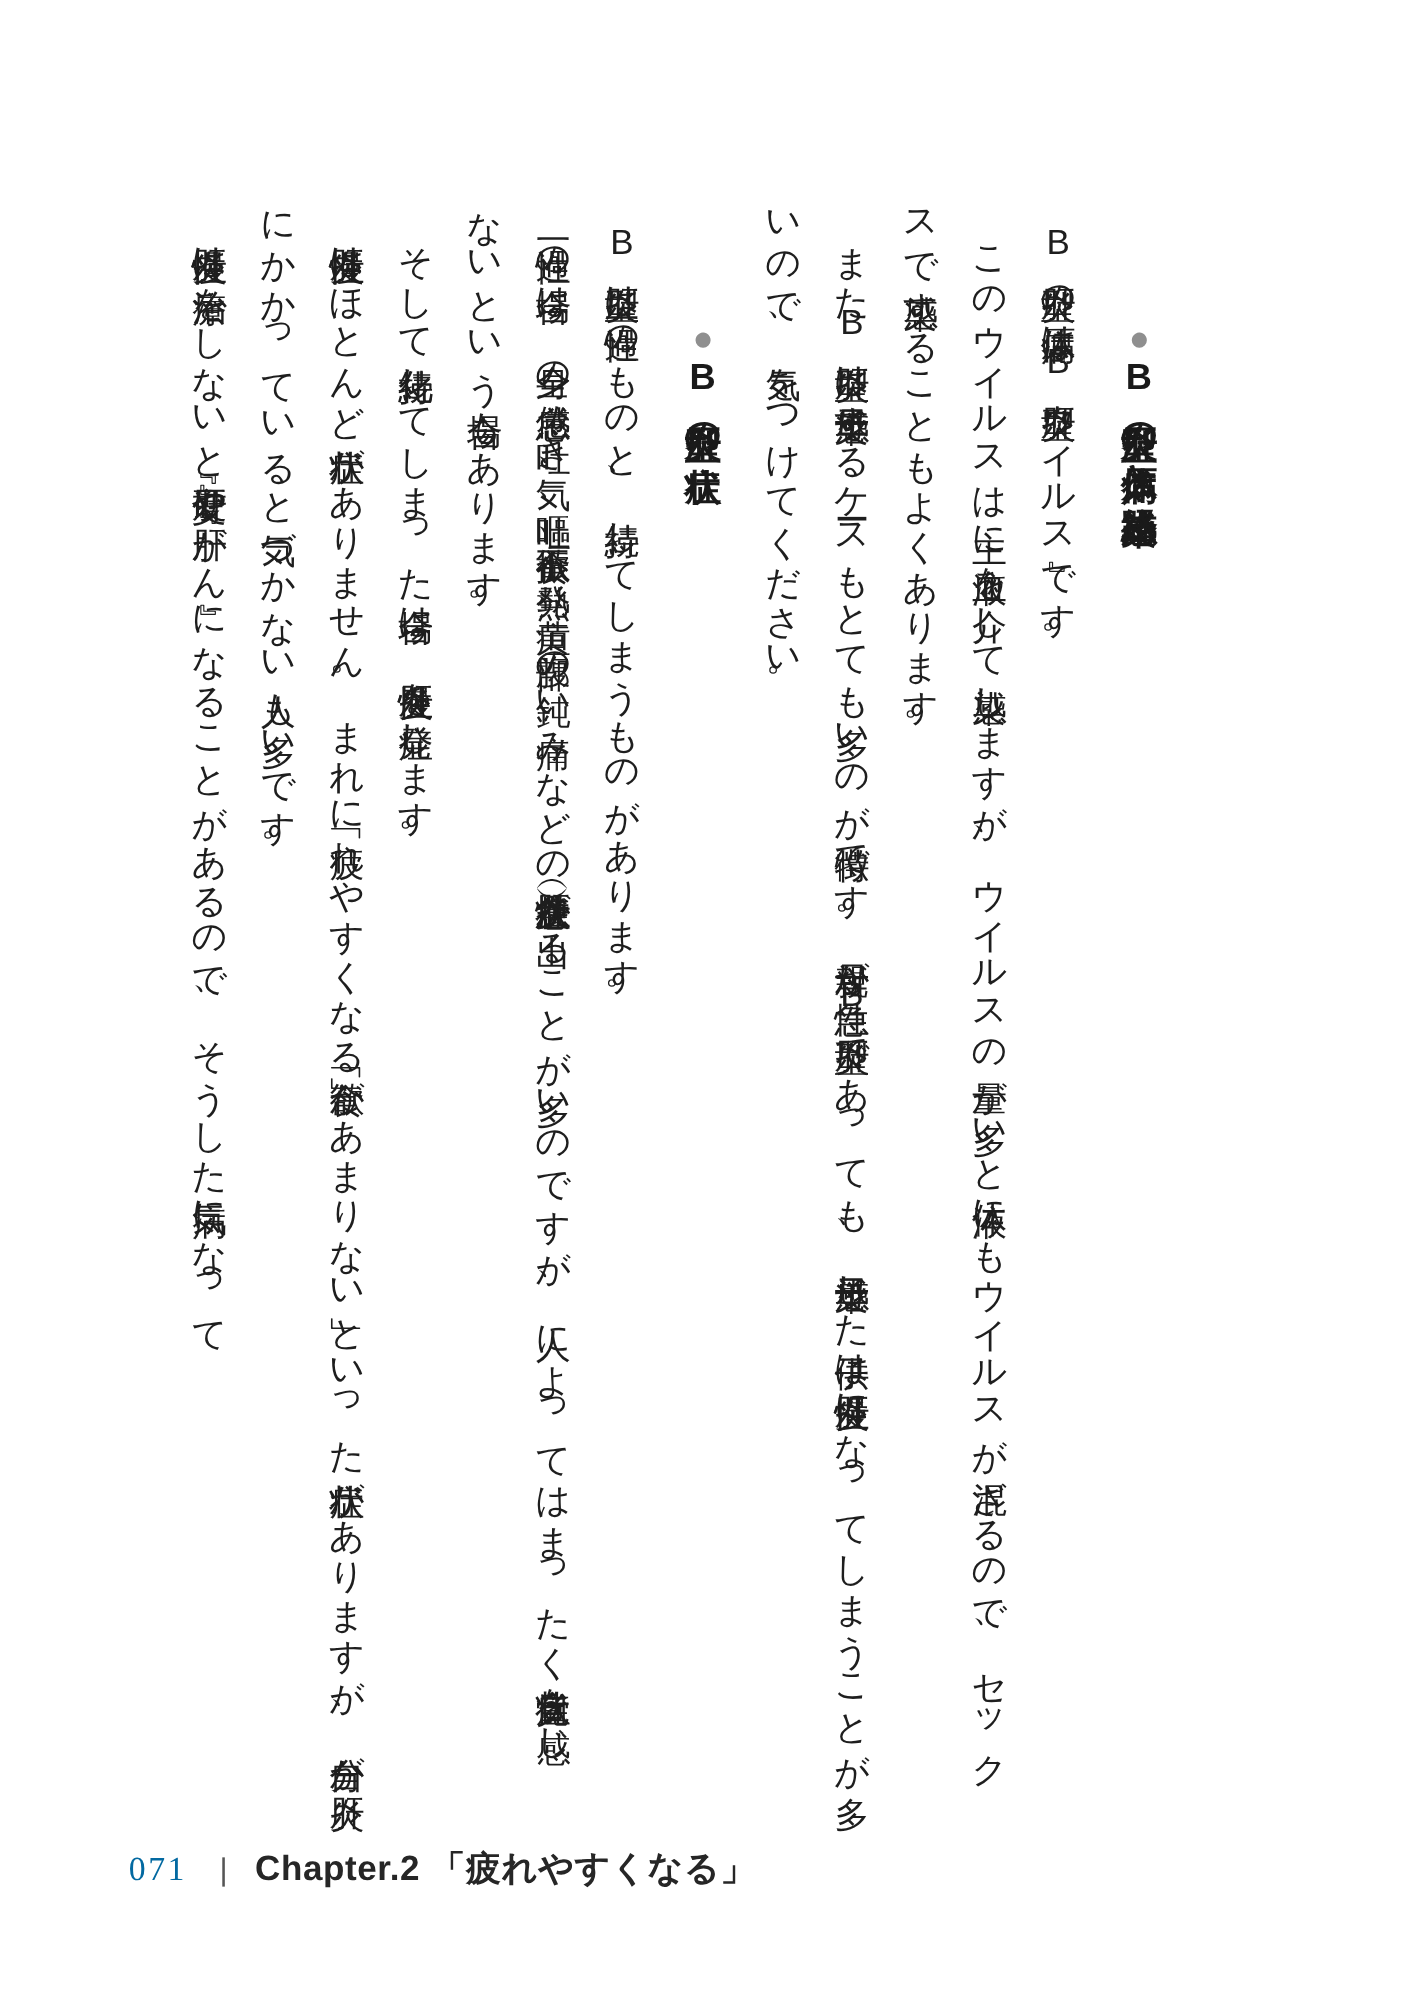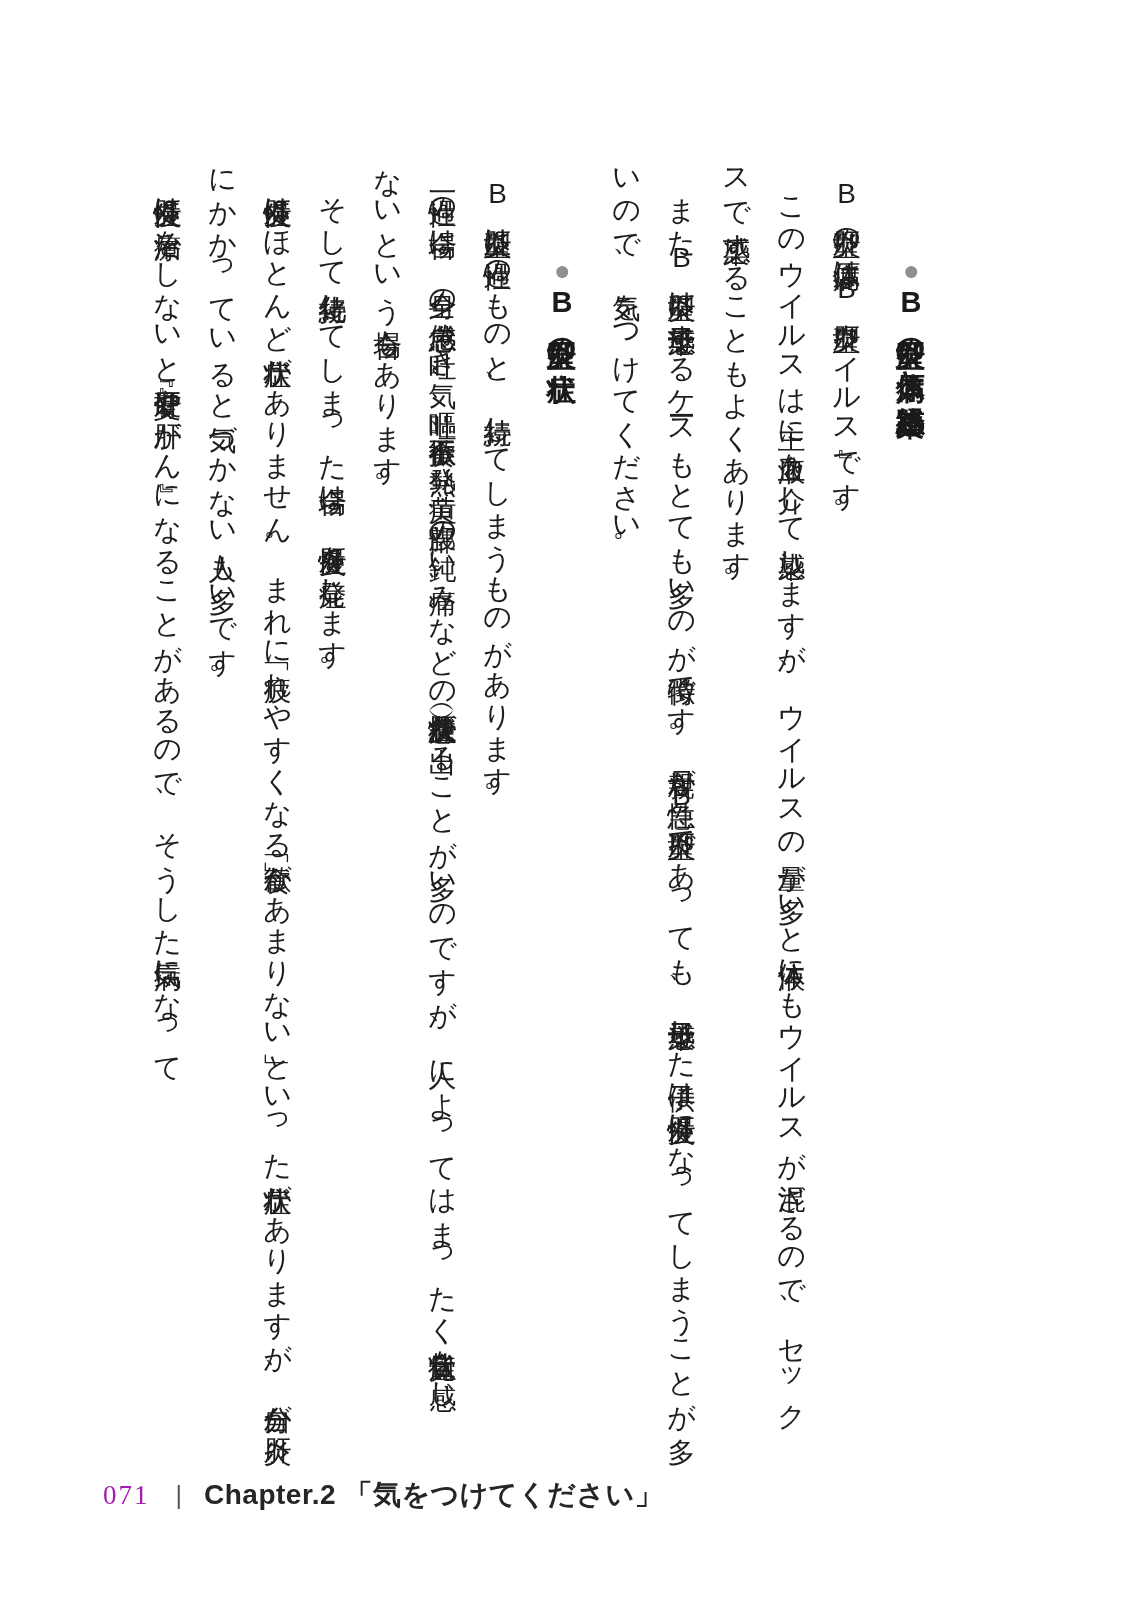--- a/index.html
+++ b/index.html
@@ -54,21 +54,21 @@
   .footer {
     position: absolute;
     left: 103px;
     top: 1476px;
     display: flex;
     align-items: baseline;
   }
   .pnum {
     font-family: "Liberation Serif", serif;
     font-size: 27px;
-    color: #a21caf;
+    color: #0369a1;
     letter-spacing: 2px;
   }
   .fdiv {
     margin: 0 22px 0 26px;
     font-size: 25px;
     font-weight: normal;
     color: #555555;
   }
   .fchap {
     font-size: 28px;
@@ -98,16 +98,16 @@
       <p class="para">そして持続化してしまった場合は、慢性肝炎を発症します。</p>
       <p class="para">慢性肝炎はほとんど症状がありません。まれに「疲れやすくなる」「食欲があまりない」といった症状がありますが、自分が肝炎にかかっていると気づかない人も多いです。</p>
       <p class="para">慢性肝炎は治療をしないと『肝硬変』や『肝がん』になることがあるので、そうした病気になって</p>
     </section>
 
   </main>
 
   <footer class="footer">
     <span class="pnum">071</span>
     <span class="fdiv">|</span>
-    <span class="fchap">Chapter.2 「気をつけてください」</span>
+    <span class="fchap">Chapter.2 「疲れやすくなる」</span>
   </footer>
 
 </div>
 
 </body></html>

